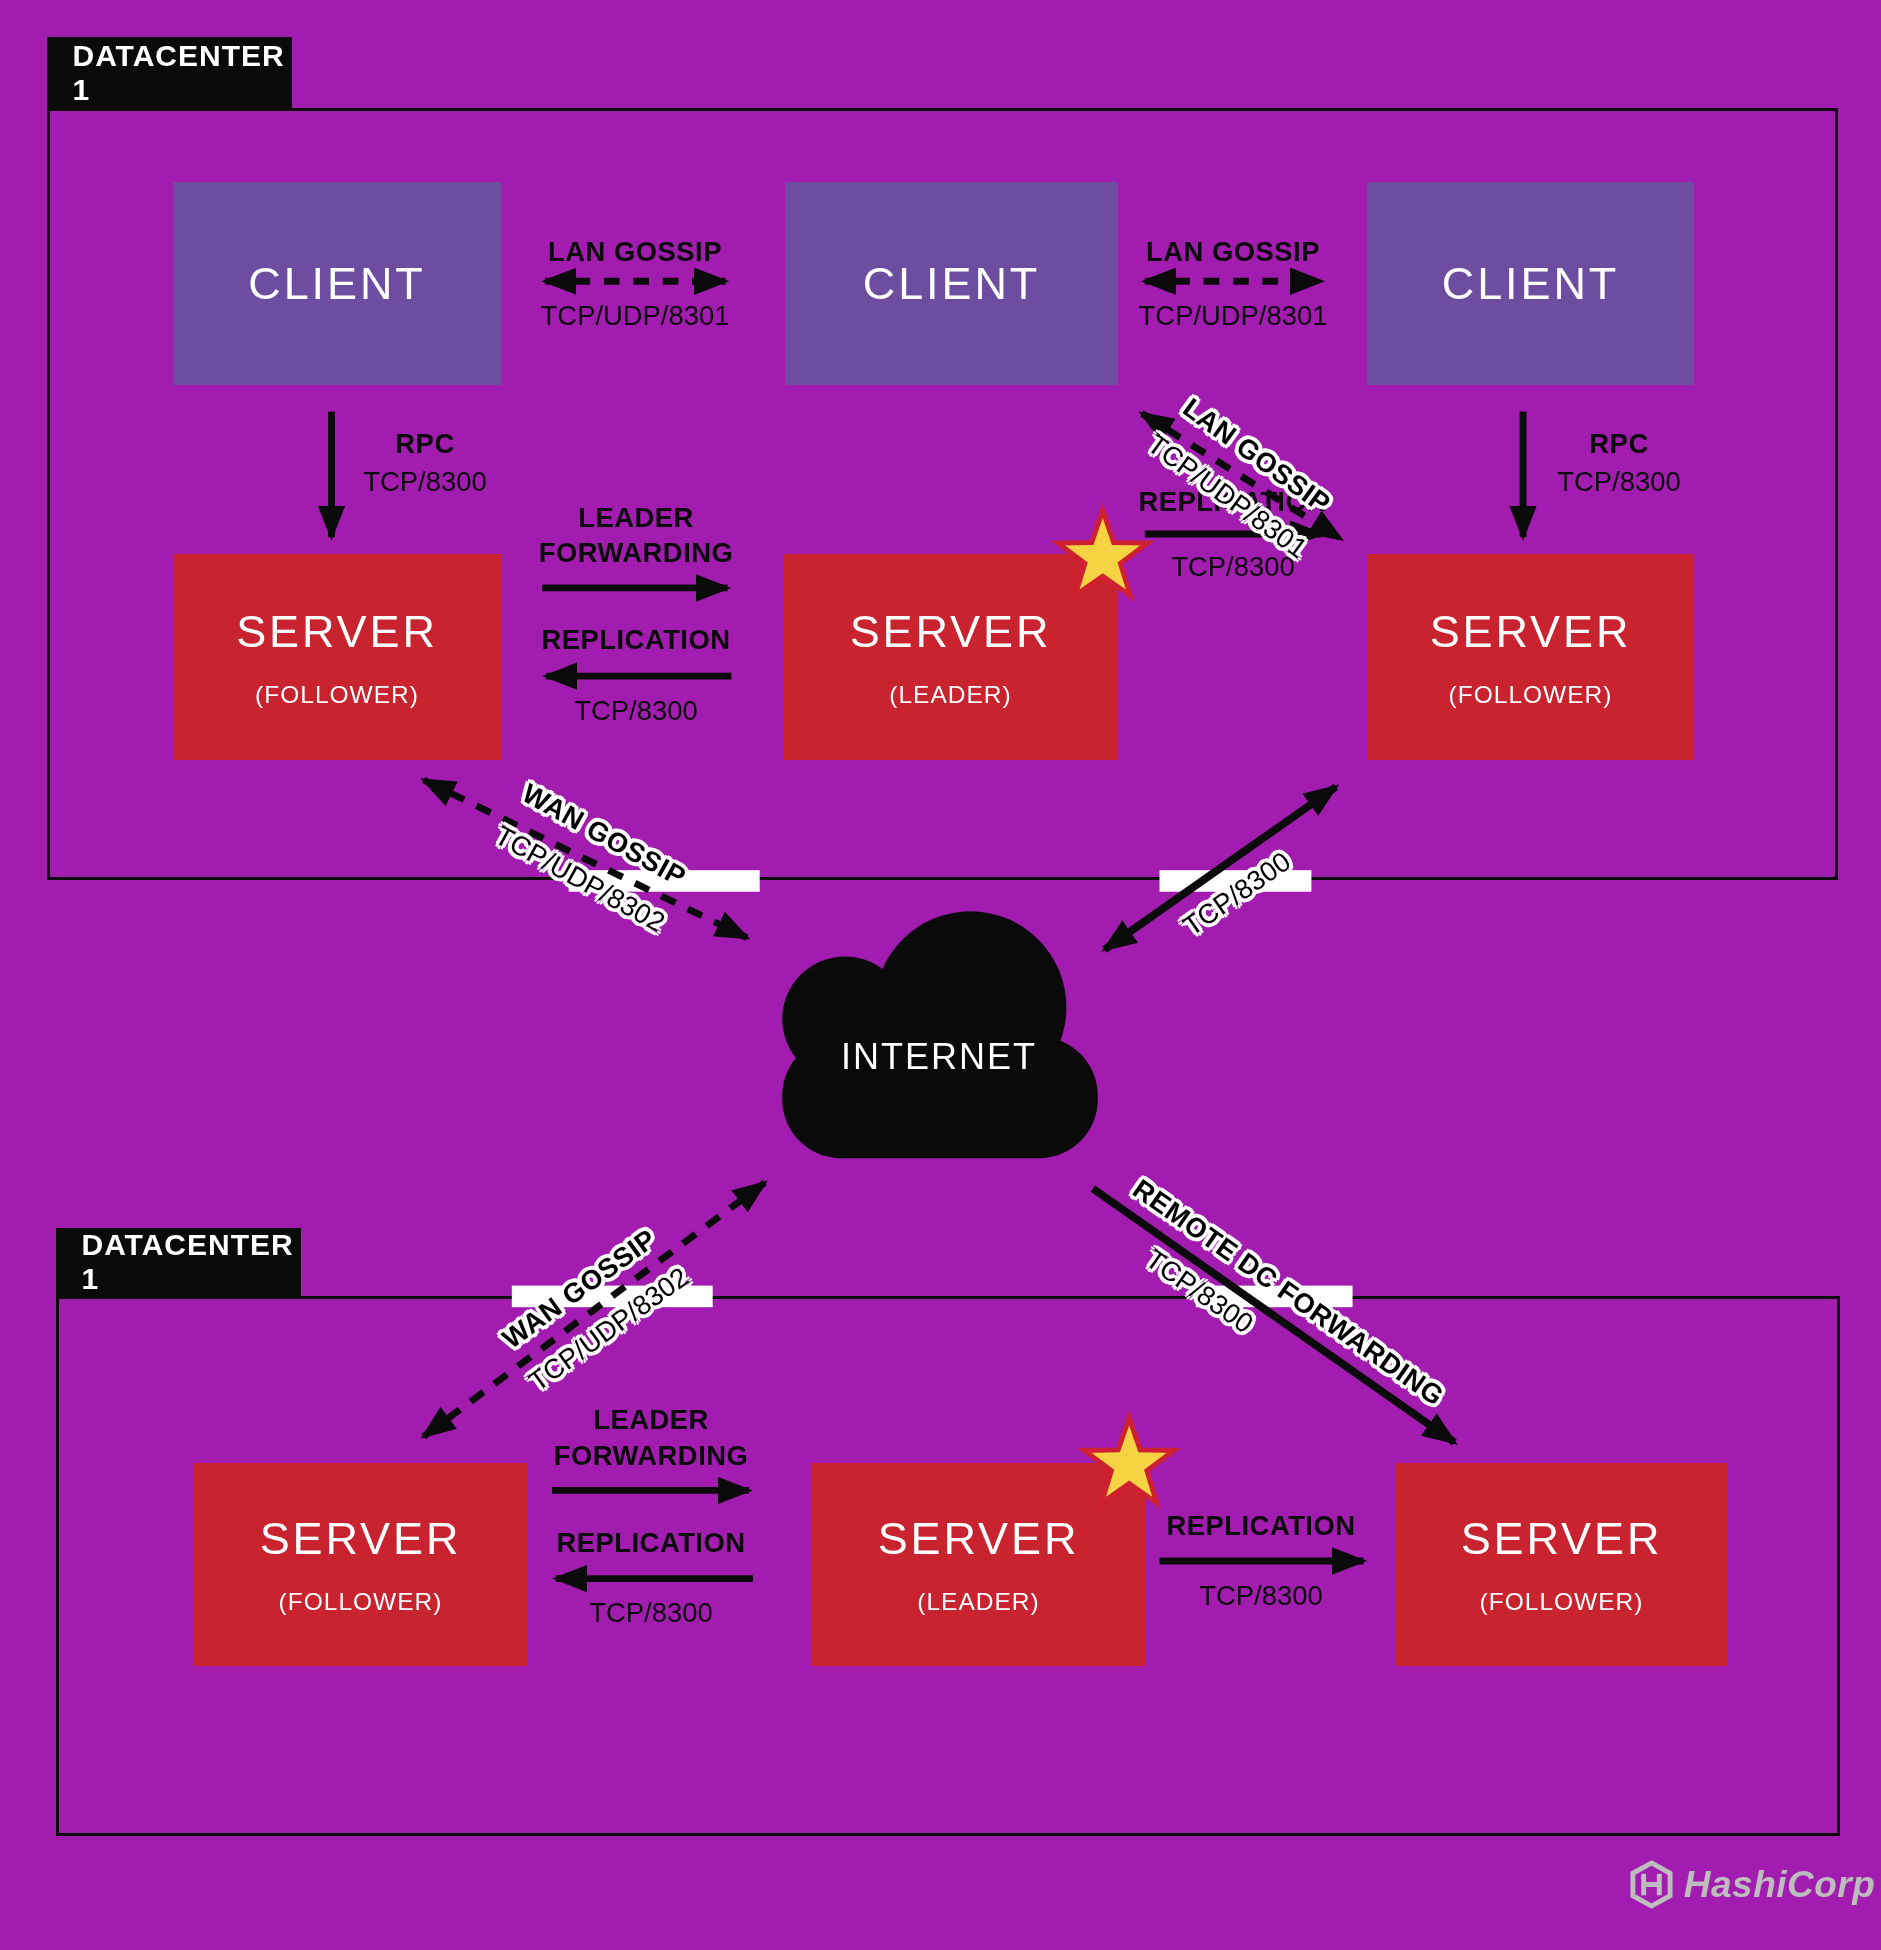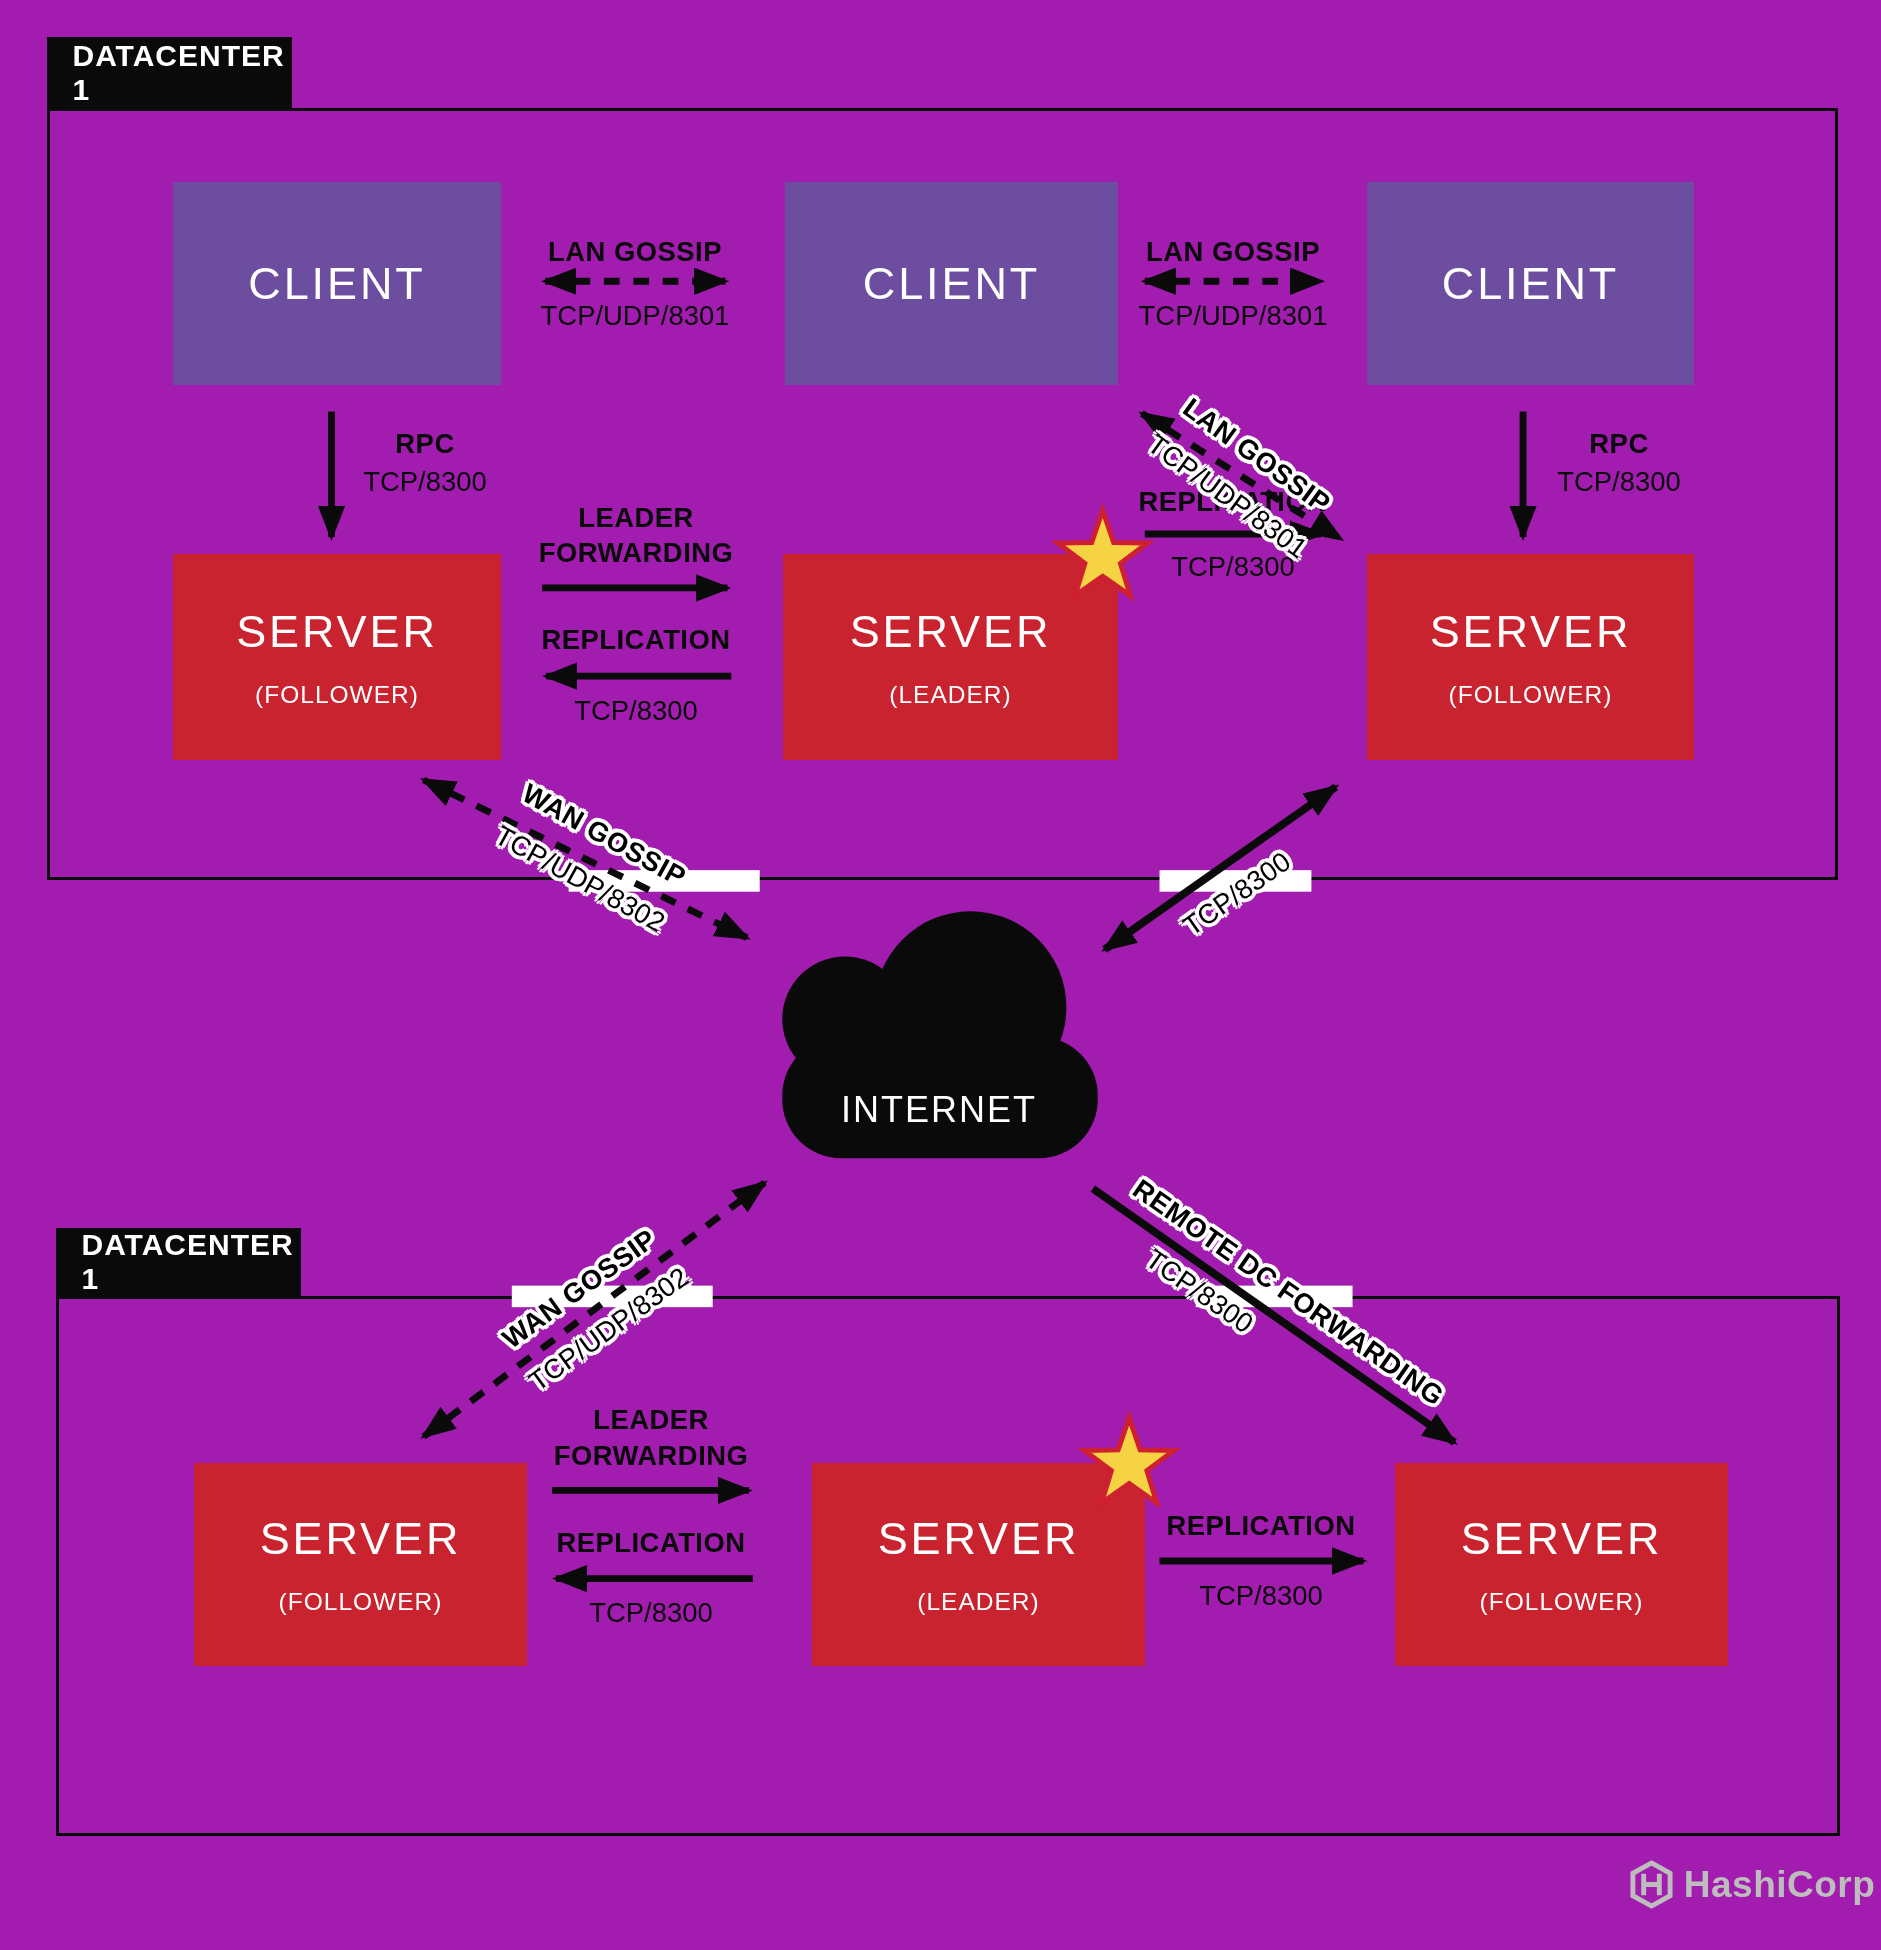--- a/index.html
+++ b/index.html
@@ -25,21 +25,21 @@
   .rot .line2{display:block;font-weight:400;font-size:27.4px;margin-top:17.6px;}
   .halo{text-shadow:-2.9px -2.9px 0 #fff,2.9px -2.9px 0 #fff,-2.9px 2.9px 0 #fff,2.9px 2.9px 0 #fff,
         0 -3.9px 0 #fff,0 3.9px 0 #fff,-3.9px 0 0 #fff,3.9px 0 0 #fff;}
   .cloud-label{position:absolute;transform:translate(-50%,-50%);color:#fff;font-size:36px;
         font-weight:400;letter-spacing:2px;}
   svg.layer{position:absolute;left:0;top:0;z-index:5;pointer-events:none;}
   .labels{position:absolute;left:0;top:0;width:100%;height:100%;z-index:6;pointer-events:none;}
   .nodes{position:absolute;left:8px;top:0;width:100%;height:100%;z-index:2;}
   .frames{position:absolute;left:0;top:0;width:100%;height:100%;z-index:1;}
   .brand{position:absolute;display:flex;align-items:center;gap:9.8px;color:var(--logo_gray);z-index:6;}
-  .brand-text{font-size:37px;font-weight:700;letter-spacing:0.5px;}
+  .brand-text{font-size:37px;font-weight:700;letter-spacing:0.5px;font-style:italic;}
 </style>
 </head>
 <body>
 
 <div class="canvas">
 
   <div class="frames">
     <div class="dc-box" style="left:47px;top:108px;width:1791px;height:772px;"></div>
     <div class="dc-tab" style="left:47px;top:37px;width:245px;height:71px;">
       <span>DATACENTER 1</span>
@@ -175,21 +175,21 @@
 
     <div class="rot halo" style="left:592px;top:857px;transform:translate(-50%,-50%) rotate(29deg);">
       <span class="line1">WAN GOSSIP</span>
       <span class="line2">TCP/UDP/8302</span>
     </div>
 
     <div class="rot halo" style="left:1237px;top:894px;transform:translate(-50%,-50%) rotate(-35deg);">
       <span class="line2" style="margin-top:0;">TCP/8300</span>
     </div>
 
-    <div class="cloud-label" style="left:939px;top:1110px;">INTERNET</div>
+    <div class="cloud-label" style="left:939px;top:1057px;">INTERNET</div>
 
     <div class="rot halo" style="left:594px;top:1309px;transform:translate(-50%,-50%) rotate(-36deg);">
       <span class="line1">WAN GOSSIP</span>
       <span class="line2">TCP/UDP/8302</span>
     </div>
 
     <div class="rot halo" style="left:1274px;top:1313px;transform:translate(-50%,-50%) rotate(35deg);">
       <span class="line1">REMOTE DC FORWARDING</span>
       <span class="line2" style="padding-right:147px;">TCP/8300</span>
     </div>

